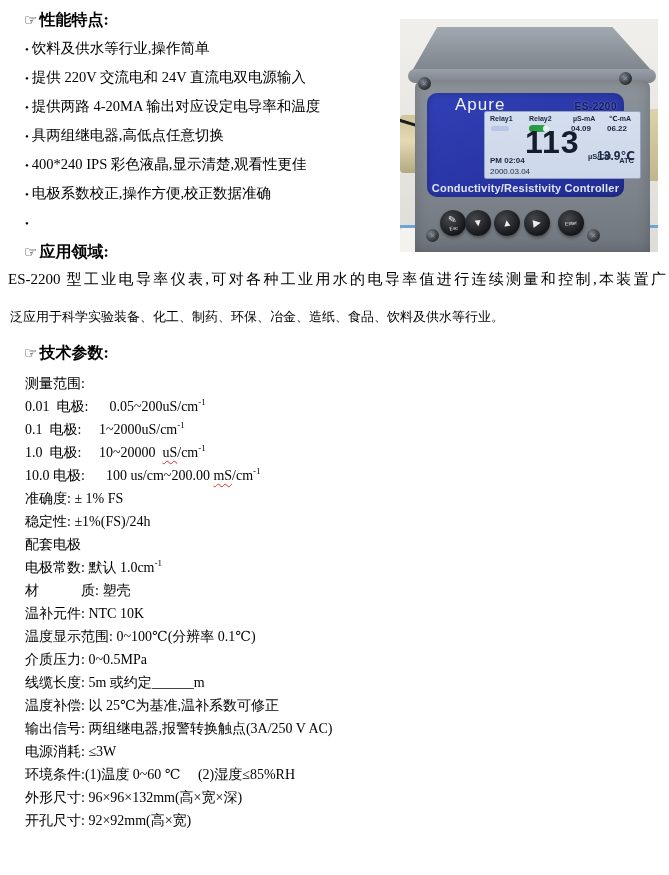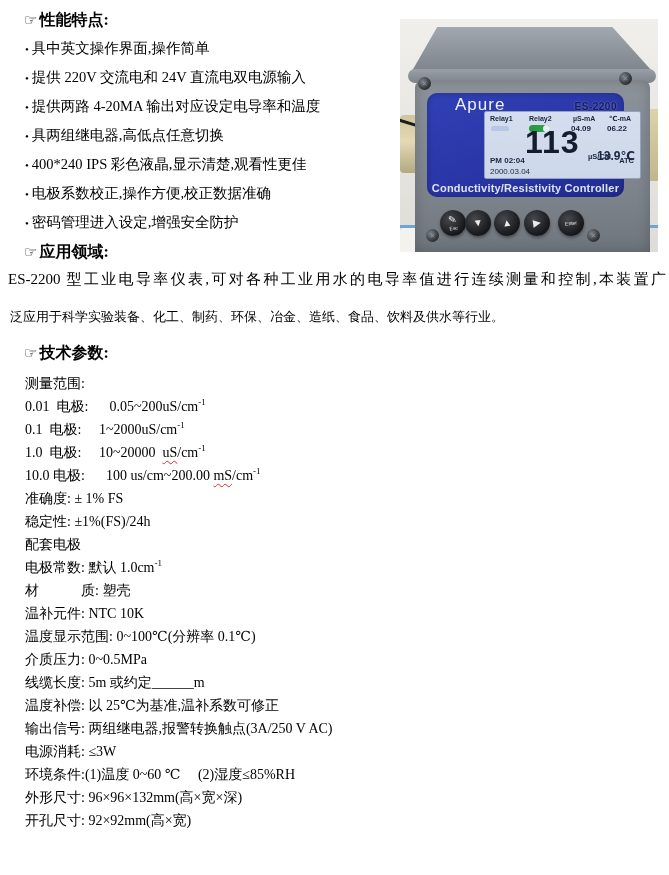--- a/index.html
+++ b/index.html
@@ -94,27 +94,27 @@
   .dev-btn:nth-child(1){left:25px;} .dev-btn:nth-child(2){left:50px;}
   .dev-btn:nth-child(3){left:79px;} .dev-btn:nth-child(4){left:109px;}
   .dev-btn:nth-child(5){left:143px;}
 </style>
 </head>
 <body>
 
 <div class="sec-header" id="hdr-features"><span class="hand">☞</span><span>性能特点:</span></div>
 
 <div id="features-list">
-    <div class="bullet-line"><span class="bullet">•</span><span>具中英文操作界面,操作简单</span></div>
+    <div class="bullet-line"><span class="bullet">•</span><span>饮料及供水等行业,操作简单</span></div>
     <div class="bullet-line"><span class="bullet">•</span><span>提供 220V 交流电和 24V 直流电双电源输入</span></div>
     <div class="bullet-line"><span class="bullet">•</span><span>提供两路 4-20MA 输出对应设定电导率和温度</span></div>
     <div class="bullet-line"><span class="bullet">•</span><span>具两组继电器,高低点任意切换</span></div>
     <div class="bullet-line"><span class="bullet">•</span><span>400*240 IPS 彩色液晶,显示清楚,观看性更佳</span></div>
     <div class="bullet-line"><span class="bullet">•</span><span>电极系数校正,操作方便,校正数据准确</span></div>
-    <div class="bullet-line"><span class="bullet">•</span><span>密码管理进入设定,增强安全防护</span></div>
+    <div class="bullet-line"><span class="bullet">•</span></div>
   </div>
 
 <div id="product-photo">
   <div class="pipe-left"></div>
   <div class="pipe-right"></div>
   <div class="blue-line"></div>
   <div class="cable"></div>
   <div class="ledge"></div>
   <div class="lid"></div>
   <div class="flange"></div>

